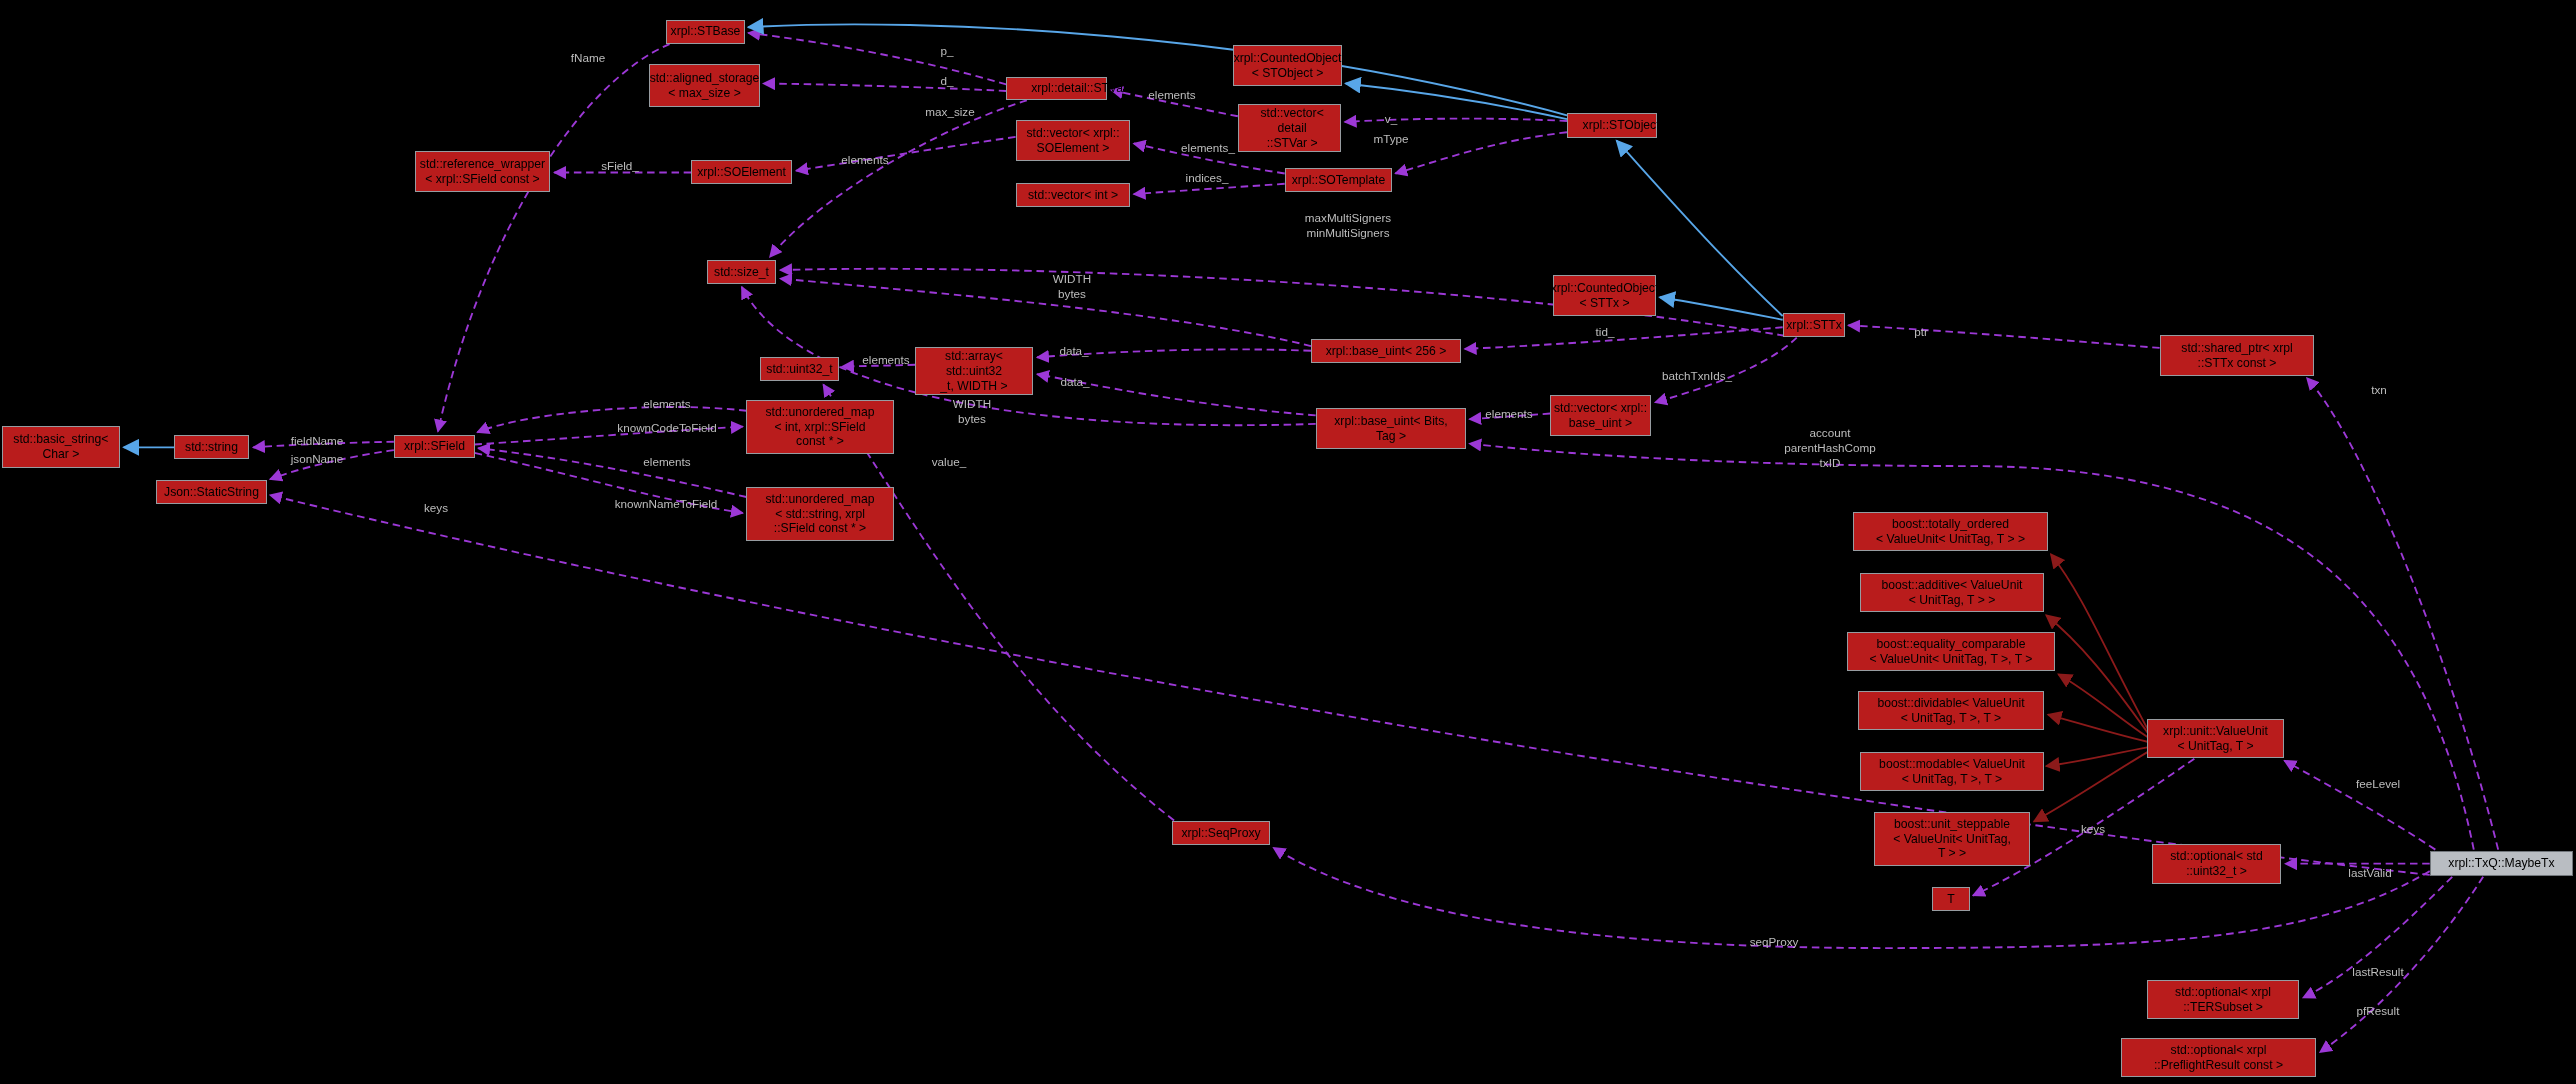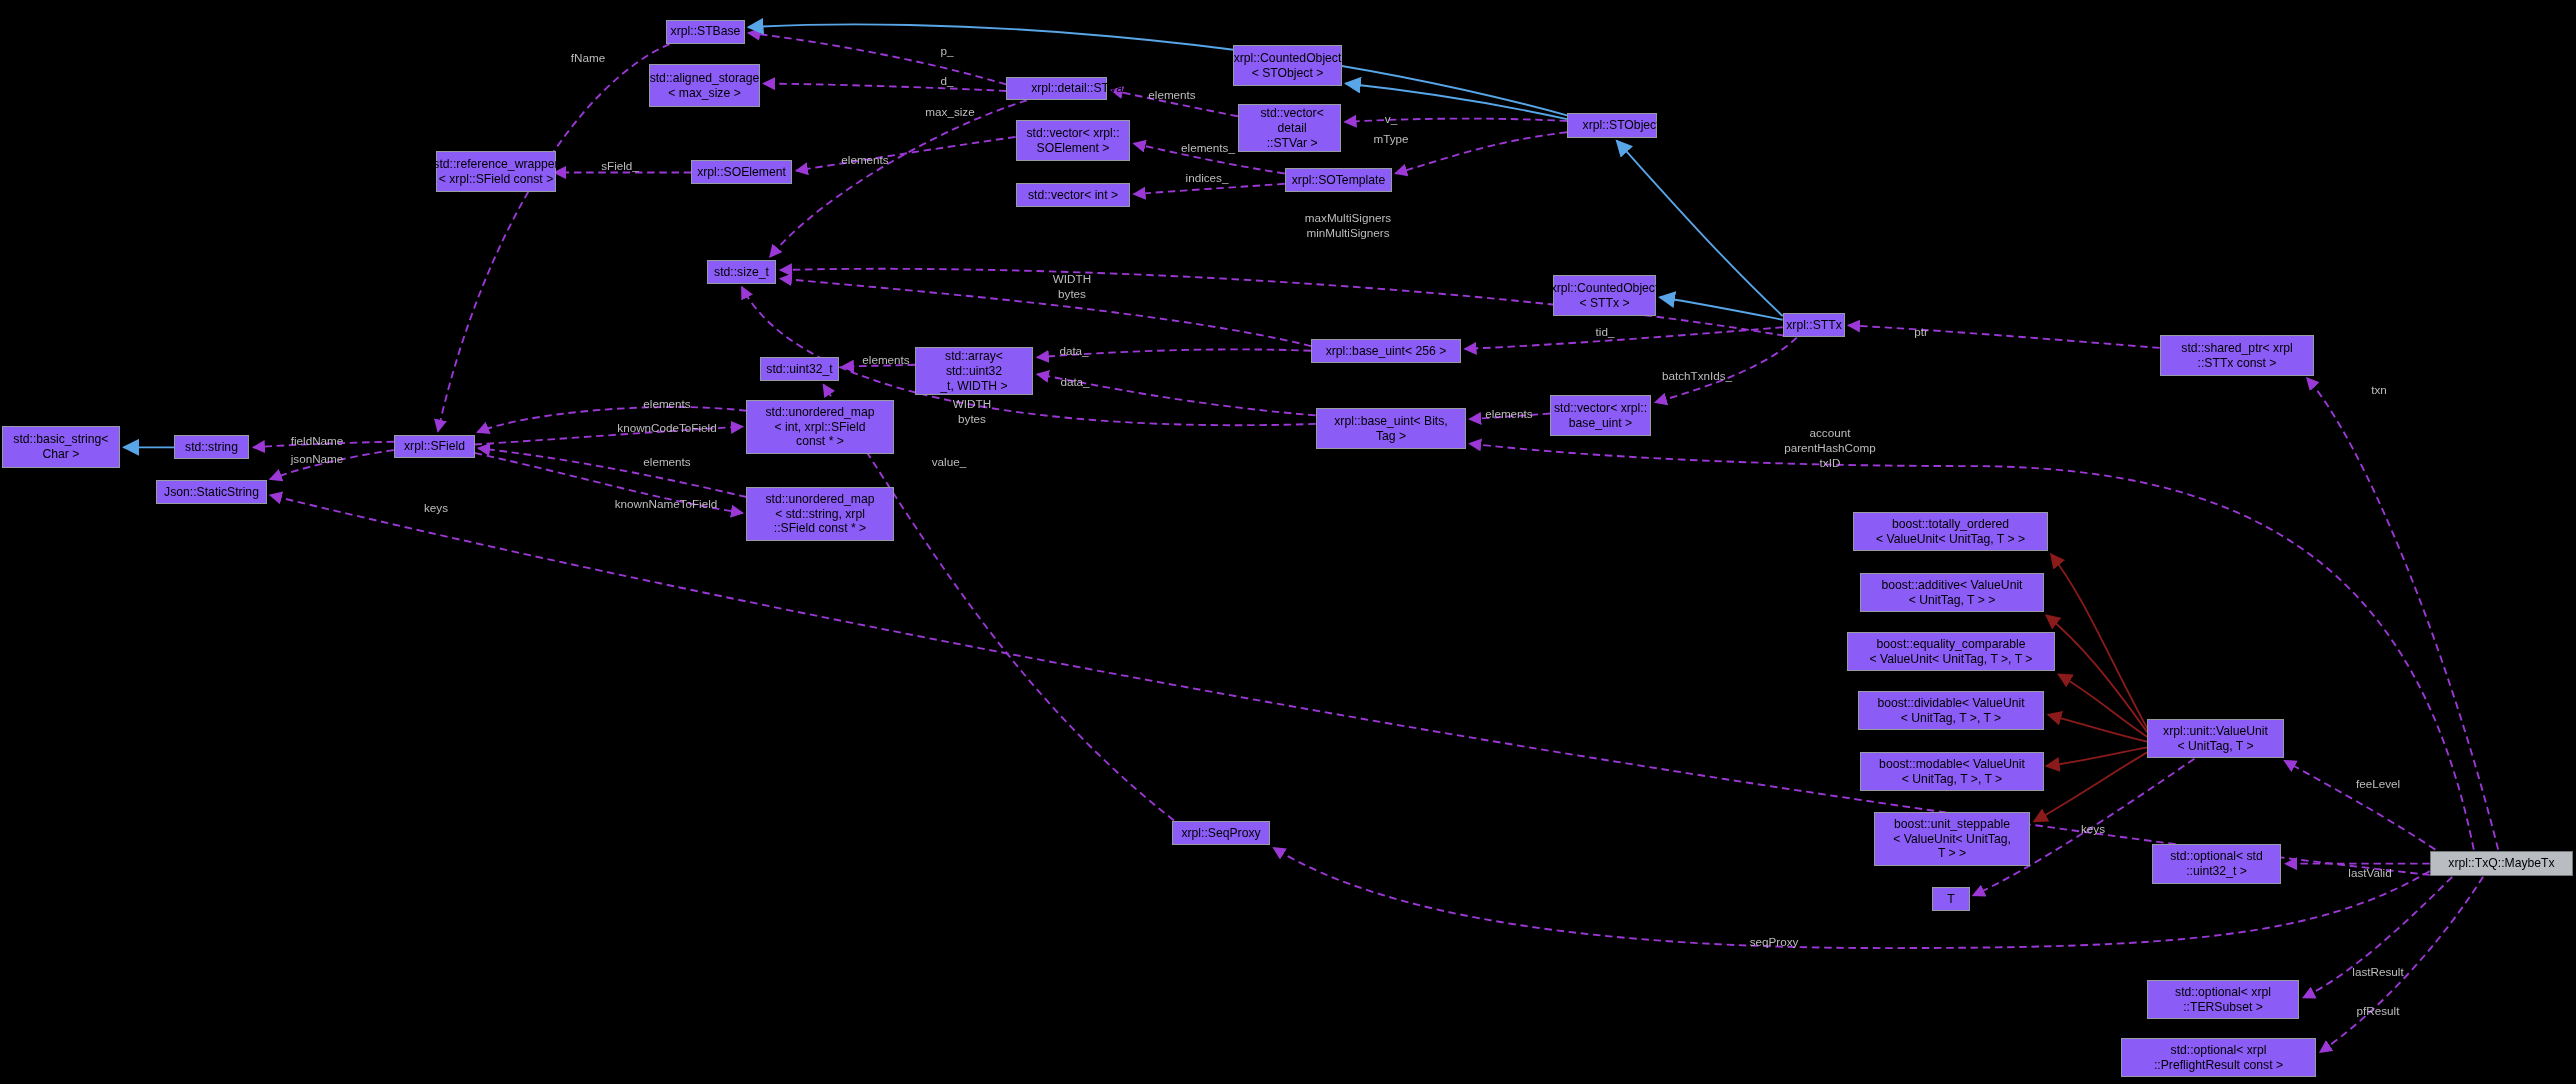--- a/index.html
+++ b/index.html
@@ -7,21 +7,21 @@
     position:relative;width:2576px;height:1085px;background:#000000;
     font-family:"Liberation Sans","DejaVu Sans",sans-serif;overflow:hidden;
   }
   .canvas svg{position:absolute;left:0;top:0;}
   .edge{fill:none;stroke-width:2;}
   .edge.usage{stroke:var(--usage);stroke-dasharray:8 5;marker-end:url(#arrow-usage);}
   .edge.inherit{stroke:var(--inherit);marker-end:url(#arrow-inherit);}
   .edge.private{stroke:var(--private);marker-end:url(#arrow-private);}
   .node{
     position:absolute;display:flex;align-items:center;justify-content:center;
-    box-sizing:border-box;background:#8b5cf6;border:1.9px solid #979ca1;
+    box-sizing:border-box;background:#b91c1c;border:1.9px solid #979ca1;
     color:#000;font-size:12.2px;line-height:1.22;text-align:center;
     white-space:pre-line;padding:0.9px 2.8px;z-index:2;
   }
   .node.highlight{background:#b9bdc2;border-color:#71767b;}
   .edge-label{
     position:absolute;transform:translate(-50%,-50%);
     color:#bdbdbd;font-size:11.7px;line-height:1.28;text-align:center;
     white-space:pre-line;z-index:3;
   }
 </style>
@@ -128,21 +128,21 @@
     <div class="edge-label" style="left: 949px; top: 462px;">value_</div>
     <div class="edge-label" style="left: 1774px; top: 942px;">seqProxy</div>
     <div class="edge-label" style="left: 2378px; top: 784px;">feeLevel</div>
     <div class="edge-label" style="left: 2370px; top: 873px;">lastValid</div>
     <div class="edge-label" style="left: 2378px; top: 972px;">lastResult</div>
     <div class="edge-label" style="left: 2378px; top: 1011px;">pfResult</div>
     <div class="edge-label" style="left: 2093px; top: 829px;">keys</div>
     <div class="node" style="left: 666px; top: 19.7px; width: 79px; min-height: 24.4px;">xrpl::STBase</div>
     <div class="node" style="left: 649px; top: 64px; width: 111px; min-height: 43px;">std::aligned_storage
 &lt; max_size &gt;</div>
-    <div class="node" style="left: 436px; top: 151px; width: 120px; min-height: 41px;">std::reference_wrapper
+    <div class="node" style="left: 415px; top: 151px; width: 135px; min-height: 41px;">std::reference_wrapper
 &lt; xrpl::SField const &gt;</div>
     <div class="node" style="left: 691px; top: 160px; width: 101px; min-height: 24.4px;">xrpl::SOElement</div>
     <div class="node" style="left: 707px; top: 260px; width: 69px; min-height: 24.4px;">std::size_t</div>
     <div class="node" style="left: 1006px; top: 77px; width: 101px; min-height: 23.4px; padding-left: 48px;">xrpl::detail::STVar</div>
     <div class="node" style="left: 1016px; top: 120px; width: 114px; min-height: 41px;">std::vector&lt; xrpl::
 SOElement &gt;</div>
     <div class="node" style="left: 1016px; top: 183px; width: 114px; min-height: 24.4px;">std::vector&lt; int &gt;</div>
     <div class="node" style="left: 1233px; top: 45px; width: 109px; min-height: 41px;">xrpl::CountedObject
 &lt; STObject &gt;</div>
     <div class="node" style="left: 1238px; top: 104px; width: 103px; min-height: 41px; padding-left: 8px;">std::vector&lt; detail

